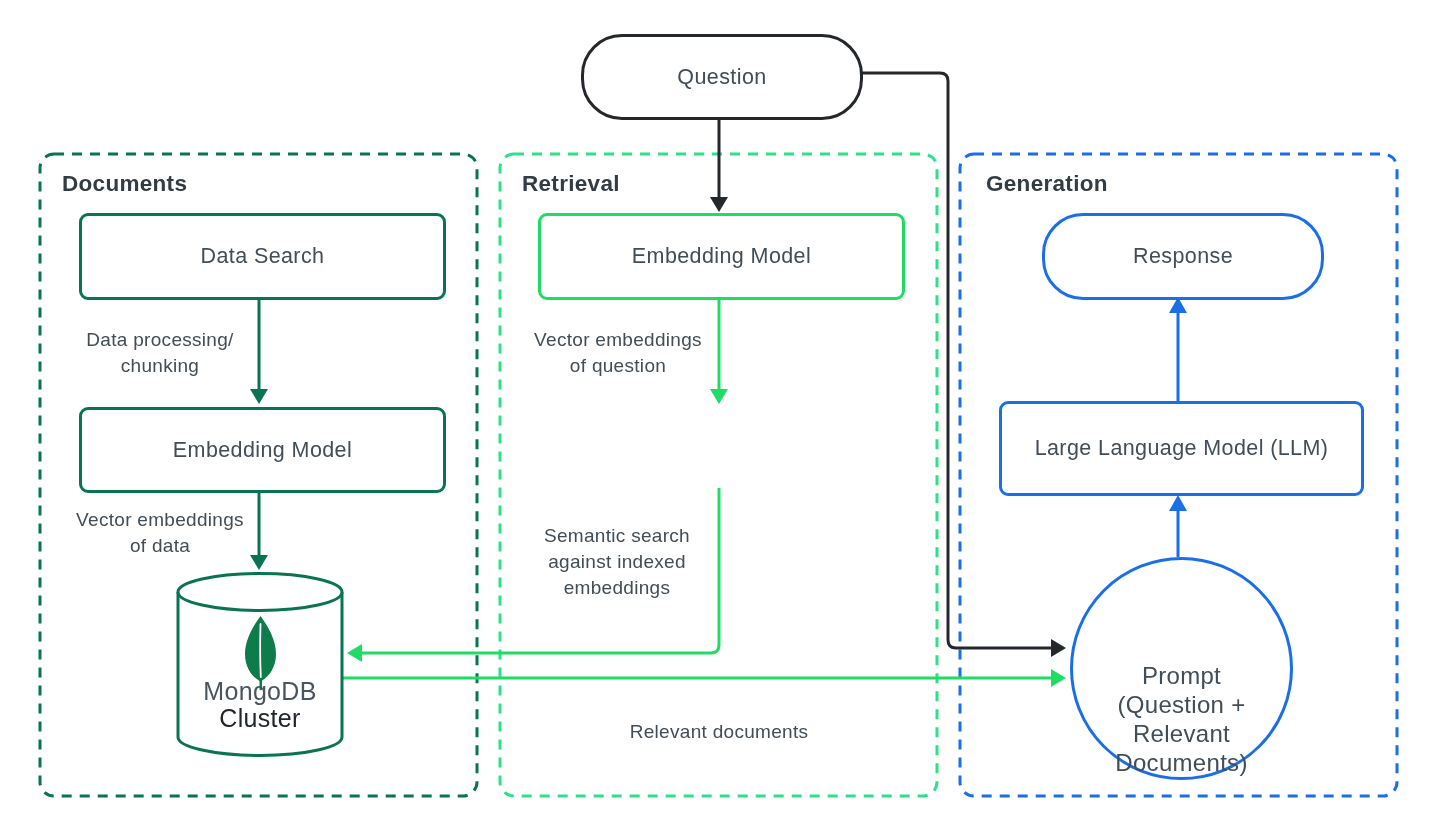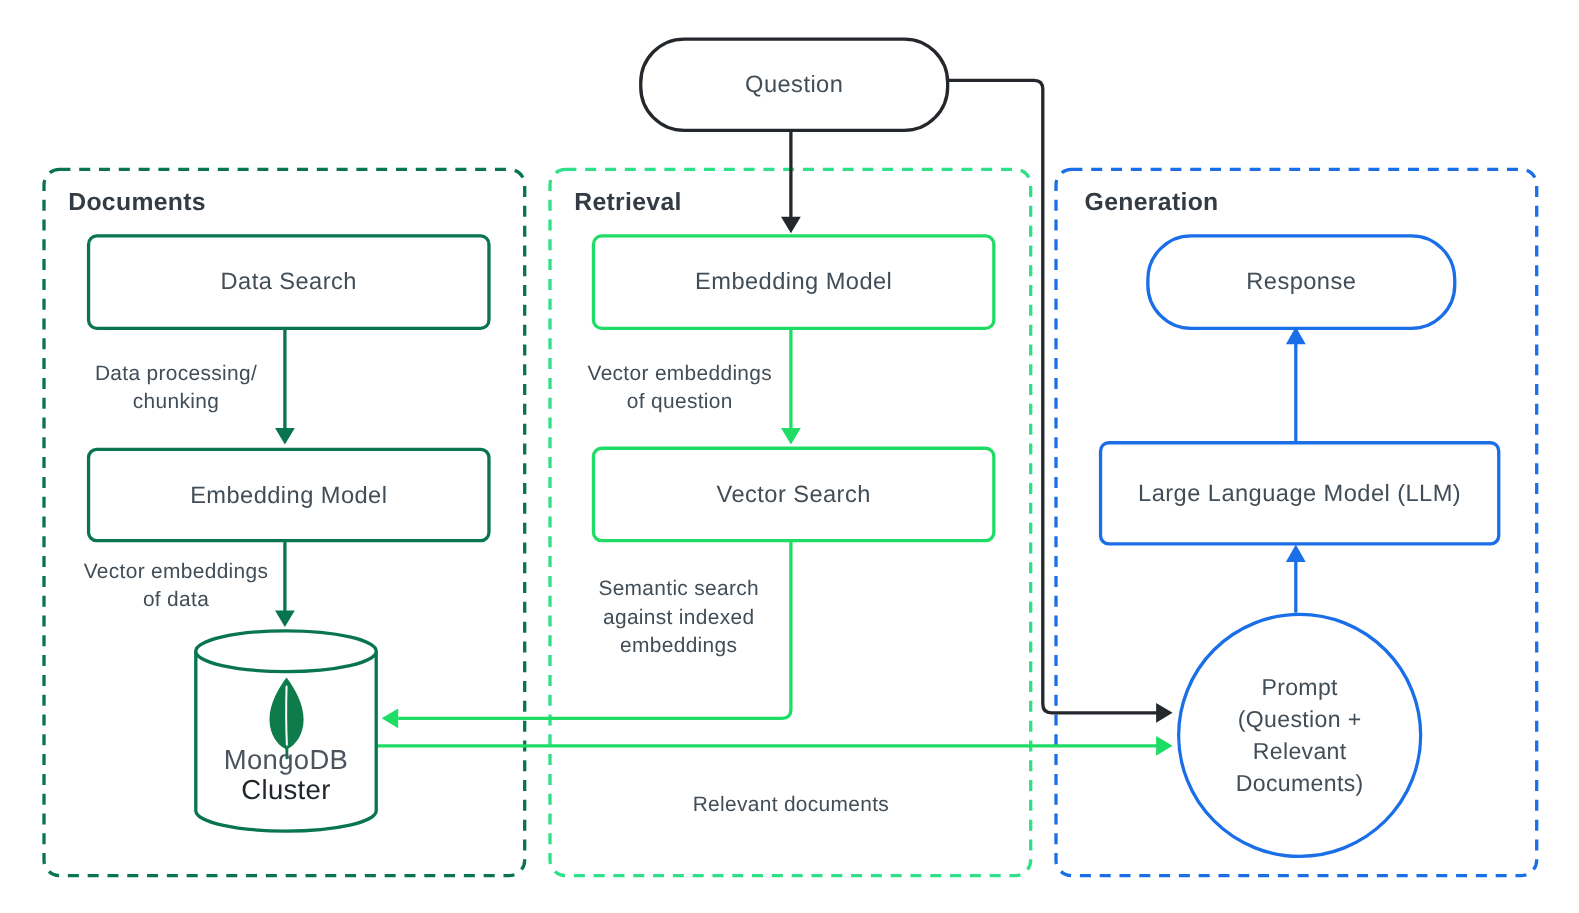--- a/index.html
+++ b/index.html
@@ -46,22 +46,22 @@
     display:flex;align-items:center;justify-content:center;
     font-size:21.5px;color:var(--label);letter-spacing:.4px;text-align:center;
   }
   .bd-dgreen{border:3px solid var(--dgreen);}
   .bd-green{border:3px solid var(--green);}
   .bd-blue{border:3px solid var(--blue);}
   .pill{border-radius:41px;}
   .pill-ink{border:3px solid var(--ink);}
   .circle{
     position:absolute;background:#fff;border:3px solid var(--blue);border-radius:50%;
-    display:flex;align-items:center;justify-content:center;
-    font-size:21px;line-height:29px;color:var(--label);letter-spacing:.3px;
+    display:flex;align-items:flex-end;justify-content:center;
+    font-size:24px;line-height:29px;color:var(--label);letter-spacing:.3px;
     text-align:center;white-space:pre-line;
   }
   .edge-label{
     position:absolute;font-size:19px;line-height:26px;color:var(--label);
     letter-spacing:.3px;text-align:center;white-space:pre-line;
   }
   .db-label{
     position:absolute;text-align:center;line-height:27px;letter-spacing:.3px;
   }
   .db-line1{font-size:25px;color:var(--mtext);}
@@ -128,23 +128,20 @@
   <div class="node-box bd-dgreen" style="left:79px;top:213px;width:361px;height:81px;">
     <span>Data Search</span>
   </div>
   <div class="node-box bd-dgreen" style="left:79px;top:407px;width:361px;height:80px;">
     <span>Embedding Model</span>
   </div>
 
   <div class="node-box bd-green" style="left:538px;top:213px;width:361px;height:81px;">
     <span>Embedding Model</span>
   </div>
-  <div class="node-box bd-green" style="left:538px;top:406px;width:361px;height:81px;">
-    <span>Vector Search</span>
-  </div>
 
   <div class="node-box pill bd-blue" style="left:1042px;top:213px;width:276px;height:81px;">
     <span>Response</span>
   </div>
   <div class="node-box bd-blue" style="left:999px;top:401px;width:359px;height:89px;">
     <span>Large Language Model (LLM)</span>
   </div>
   <div class="circle" style="left:1070px;top:557px;width:217px;height:217px;">
     <span>Prompt
 (Question +

